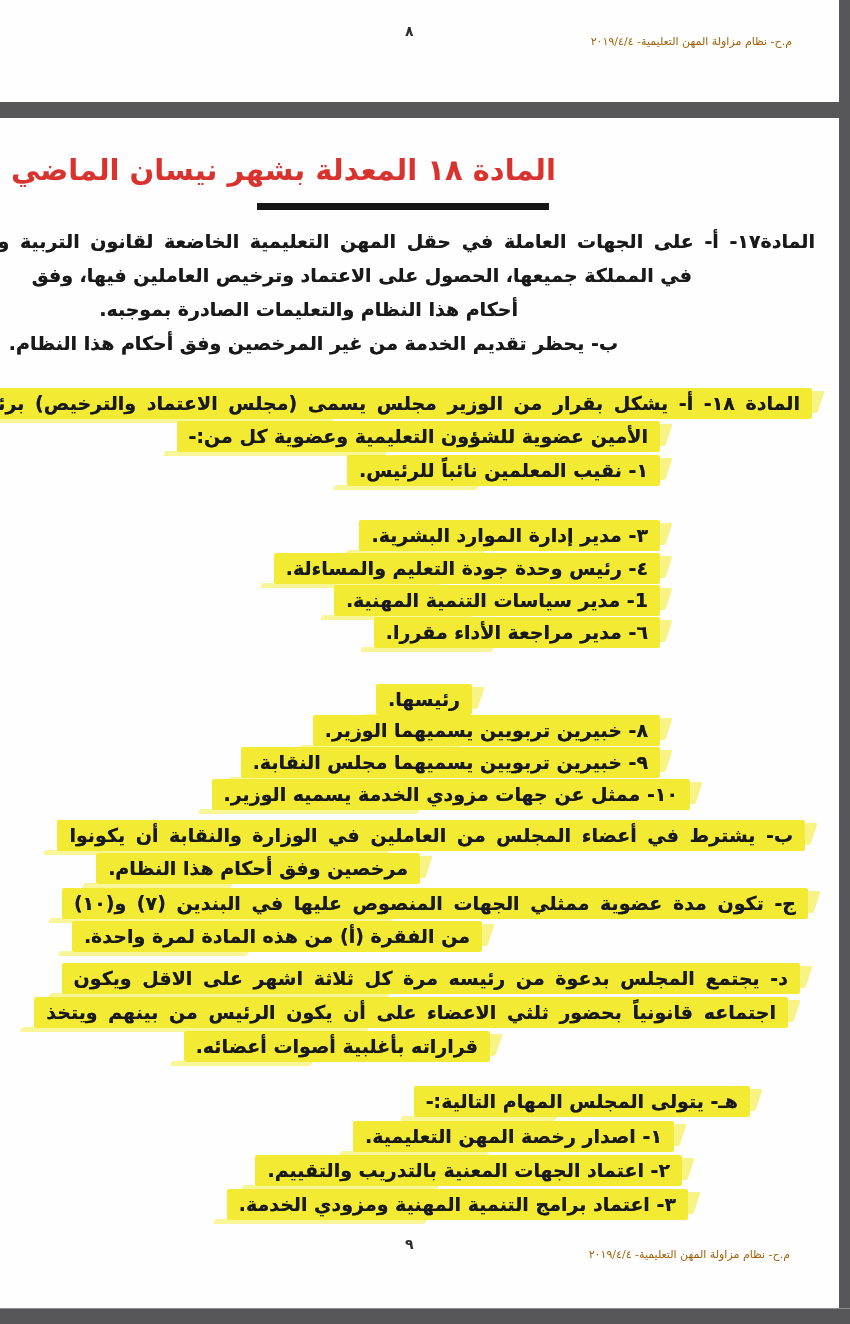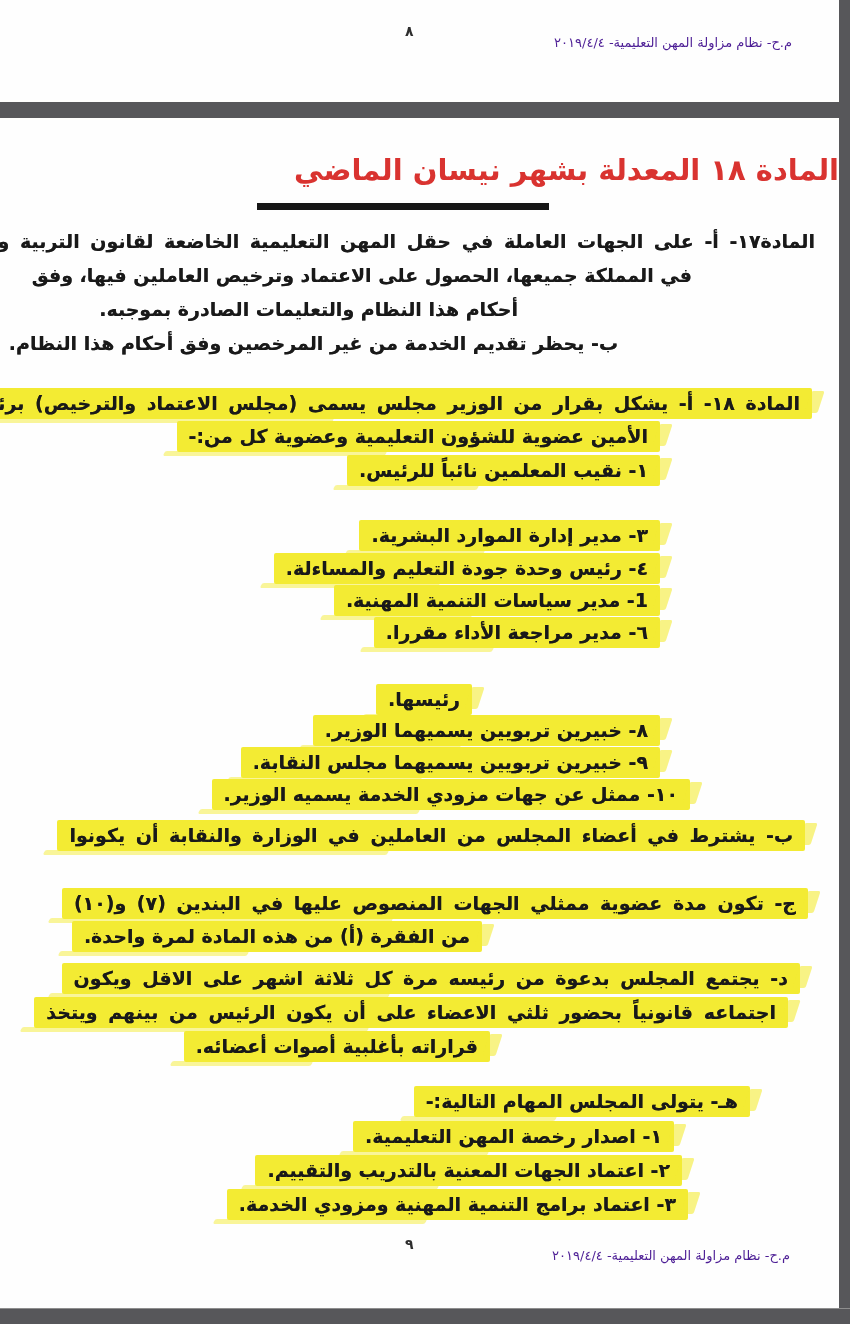--- a/index.html
+++ b/index.html
@@ -7,26 +7,26 @@
     position:relative;width:850px;height:1324px;background:#fefefe;overflow:hidden;
     font-family:"DejaVu Sans",sans-serif;direction:rtl;
   }
   
   .band{position:absolute;background:var(--frame,#57575a);}
   .band-top{top:102px;left:0;right:0;height:16px;}
   .band-right{top:0;right:0;width:11px;height:1324px;}
   .band-bottom{left:0;right:0;bottom:0;height:15px;border-top:1px solid #8e8e8e;}
 
   
-  .meta{position:absolute;color:#4c1d95;font-size:13px;white-space:nowrap;direction:rtl;}
+  .meta{position:absolute;color:#a16207;font-size:11px;white-space:nowrap;direction:rtl;}
   .pageno{position:absolute;color:#2e2e2e;font-size:14px;font-weight:bold;}
 
   
   .title{
-    position:absolute;top:153px;left:11px;width:828px;text-align:right;
+    position:absolute;top:153px;left:11px;width:828px;text-align:left;
     color:var(--title_red,#d93330);font-size:29px;font-weight:bold;letter-spacing:0;
   }
   .title-underline{position:absolute;top:203px;left:257px;width:292px;height:7px;background:#161616;}
 
   
   .line{
     position:absolute;font-weight:bold;font-size:19px;line-height:26px;color:#191919;
     white-space:nowrap;text-shadow:0 0 .5px rgba(25,25,25,.7);
   }
   .stretch{word-spacing:4px;}
@@ -71,20 +71,21 @@
   <div class="line" style="top:520px;right:190px"><span class="hl">٣- مدير إدارة الموارد البشرية.</span></div>
   <div class="line" style="top:553px;right:190px"><span class="hl">٤- رئيس وحدة جودة التعليم والمساءلة.</span></div>
   <div class="line" style="top:585px;right:190px"><span class="hl">1- مدير سياسات التنمية المهنية.</span></div>
   <div class="line" style="top:617px;right:190px"><span class="hl">٦- مدير مراجعة الأداء مقررا.</span></div>
   <div class="line" style="top:684px;right:378px"><span class="hl">رئيسها.</span></div>
   <div class="line" style="top:715px;right:190px"><span class="hl">٨- خبيرين تربويين يسميهما الوزير.</span></div>
   <div class="line" style="top:747px;right:190px"><span class="hl">٩- خبيرين تربويين يسميهما مجلس النقابة.</span></div>
   <div class="line" style="top:779px;right:160px"><span class="hl">١٠- ممثل عن جهات مزودي الخدمة يسميه الوزير.</span></div>
 
   <div class="line stretch" style="top:820px;right:45px"><span class="hl">ب- يشترط في أعضاء المجلس من العاملين في الوزارة والنقابة أن يكونوا</span></div>
+  <div class="line" style="top:853px;right:430px"><span class="hl">مرخصين وفق أحكام هذا النظام.</span></div>
 
   <div class="line stretch" style="top:888px;right:42px"><span class="hl">ج- تكون مدة عضوية ممثلي الجهات المنصوص عليها في البندين (٧) و(١٠)</span></div>
   <div class="line" style="top:921px;right:368px"><span class="hl">من الفقرة (أ) من هذه المادة لمرة واحدة.</span></div>
 
   <div class="line stretch" style="top:997px;right:62px"><span class="hl">اجتماعه قانونياً بحضور ثلثي الاعضاء على أن يكون الرئيس من بينهم ويتخذ</span></div>
   <div class="line stretch" style="top:963px;right:50px"><span class="hl">د- يجتمع المجلس بدعوة من رئيسه مرة كل ثلاثة اشهر على الاقل ويكون</span></div>
   <div class="line" style="top:1031px;right:360px"><span class="hl">قراراته بأغلبية أصوات أعضائه.</span></div>
 
   <div class="line" style="top:1086px;right:100px"><span class="hl">هـ- يتولى المجلس المهام التالية:-</span></div>
   <div class="line" style="top:1121px;right:176px"><span class="hl">١- اصدار رخصة المهن التعليمية.</span></div>

